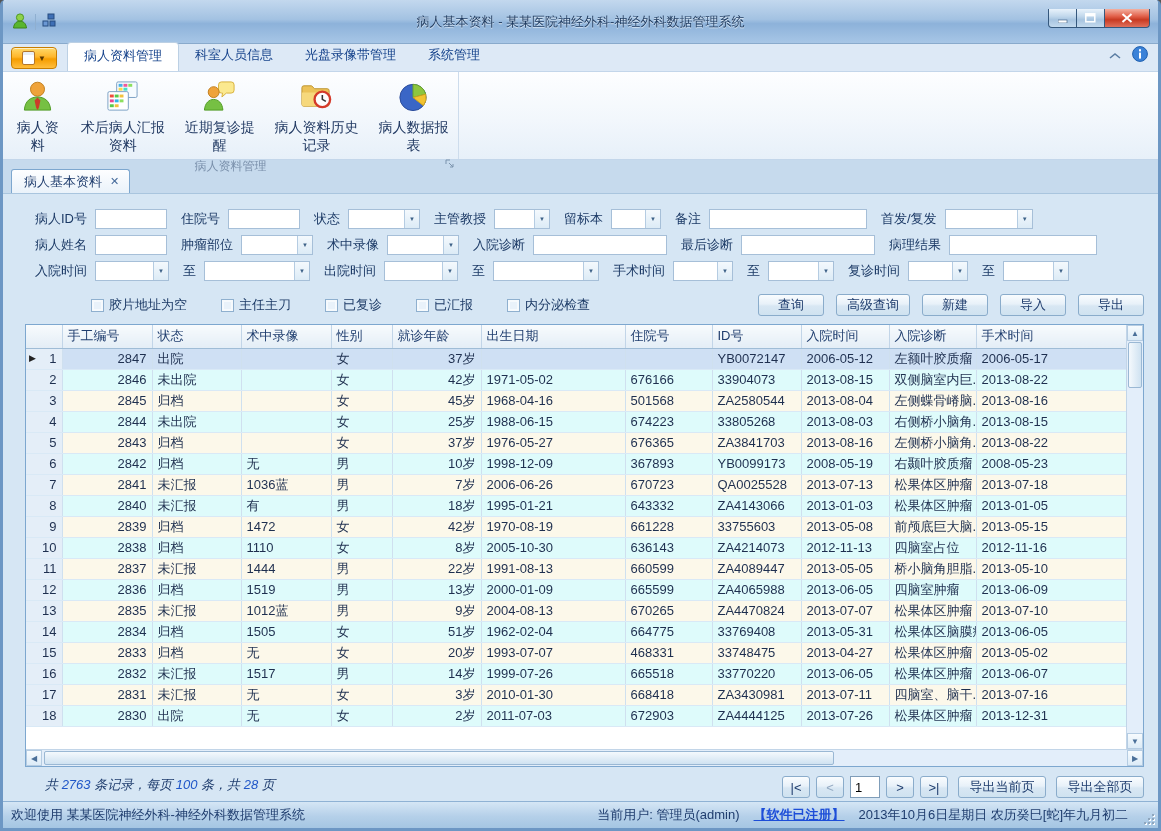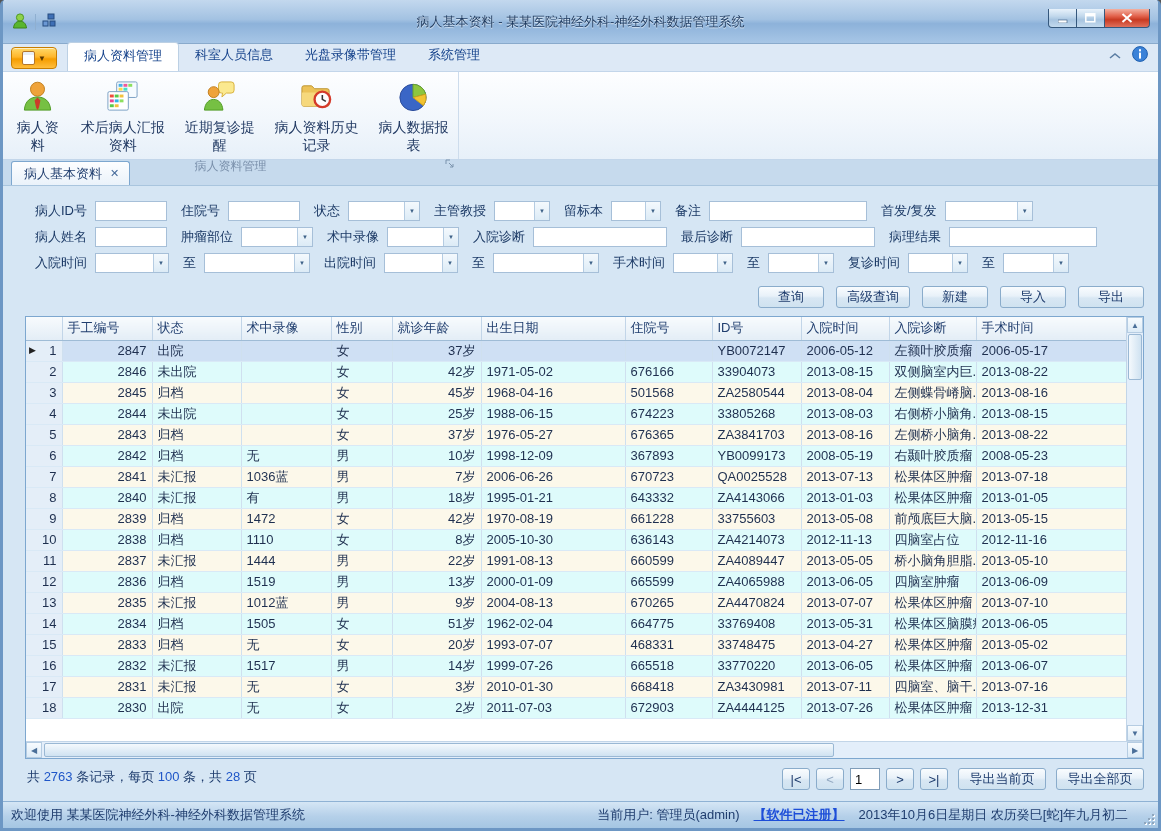--- a/index.html
+++ b/index.html
@@ -44,21 +44,21 @@
   .rgroup{width:456px;display:flex;flex-direction:column;border-right:1px solid #cddcec;}
   .ractions{flex:1;display:flex;align-items:flex-start;padding:4px 2px 0 4px;}
   .ract{display:flex;flex-direction:column;align-items:center;gap:2px;padding:3px 7px;
     background:none;border:none;color:#223a63;font-size:14px;
     font-family:inherit;cursor:default;}
   .ract svg{width:35px;height:35px;}
   .gfooter{height:18px;display:flex;align-items:center;justify-content:center;
     color:#7a90ab;font-size:12px;position:relative;}
   .launcher{position:absolute;right:3px;bottom:3px;}
   
-  .docstrip{height:26px;flex:none;background:#c6daed;display:flex;align-items:flex-end;
+  .docstrip{height:34px;flex:none;background:#c6daed;display:flex;align-items:flex-end;
     padding-left:8px;border-bottom:1px solid #a9c5de;}
   .doctab{display:flex;align-items:center;gap:8px;height:24px;padding:0 10px 0 12px;
     background:linear-gradient(#fdfeff,#eaf2fa);border:1px solid #7da7cf;border-bottom:none;
     border-radius:3px 3px 0 0;color:#1f3d6e;}
   .doctab .x{color:#44699a;font-size:11px;font-weight:bold;cursor:default;}
   
   .content{flex:1;display:flex;flex-direction:column;background:#d6e6f4;
     padding:12px 14px 0 8px;overflow:hidden;}
   .frow{display:flex;align-items:center;height:26px;margin-left:24px;}
   .flabel{color:#1c3a66;margin-right:8px;white-space:nowrap;}
@@ -105,21 +105,21 @@
     font-size:8px;background:linear-gradient(#f7fbfe,#dcebf7);border:1px solid #b5cce2;}
   .vscroll .sbtn{height:16px;}
   .hscroll .sbtn{width:16px;height:100%;}
   .vthumb{height:46px;margin:1px 1px;border:1px solid #9ab8d4;border-radius:2px;
     background:linear-gradient(90deg,#f4f9fd,#cfe2f1);}
   .hthumb{width:790px;margin:1px 2px;border:1px solid #9ab8d4;border-radius:2px;
     background:linear-gradient(#f4f9fd,#cfe2f1);}
   .hspacer{flex:1;}
   
   .footrow{flex:1;display:flex;align-items:flex-start;padding-top:9px;}
-  .summary{margin-left:16px;color:#1f3d6e;}
+  .summary{margin-left:34px;color:#1f3d6e;font-style:italic;}
   .summary b{font-weight:normal;color:#1f56c8;}
   .pager{margin-left:auto;display:flex;align-items:center;gap:6px;}
   .pbtn{width:28px;height:22px;padding:0;min-width:0;}
   .pbtn.dis{color:#93a9c2;}
   .pinput{width:30px;height:22px;border:1px solid #7f9db9;font-family:inherit;
     font-size:13px;padding:0 4px;}
   .xbtn{min-width:88px;margin-left:4px;}
   
   .statusbar{height:27px;flex:none;display:flex;align-items:center;
     background:linear-gradient(#d5e6f5,#b5d0e9 55%,#a5c6e3);
@@ -343,20 +343,42 @@
             <span class="cbtn">▼</span>
           </div>
           <span class="flabel">至</span>
           <div class="combo" style="width: 66px;">
             <span class="cbtn">▼</span>
           </div>
         </div>
       </div>
 
     <div class="searchrow">
+      <div class="cbwrap">
+          <span class="cbitem">
+            <span class="cbox"></span>
+            <span>胶片地址为空</span>
+          </span>
+          <span class="cbitem">
+            <span class="cbox"></span>
+            <span>主任主刀</span>
+          </span>
+          <span class="cbitem">
+            <span class="cbox"></span>
+            <span>已复诊</span>
+          </span>
+          <span class="cbitem">
+            <span class="cbox"></span>
+            <span>已汇报</span>
+          </span>
+          <span class="cbitem">
+            <span class="cbox"></span>
+            <span>内分泌检查</span>
+          </span>
+        </div>
       <div class="btns">
           <button class="btn">查询</button>
           <button class="btn">高级查询</button>
           <button class="btn">新建</button>
           <button class="btn">导入</button>
           <button class="btn">导出</button>
         </div>
     </div>
 
     <div class="gridwrap">

